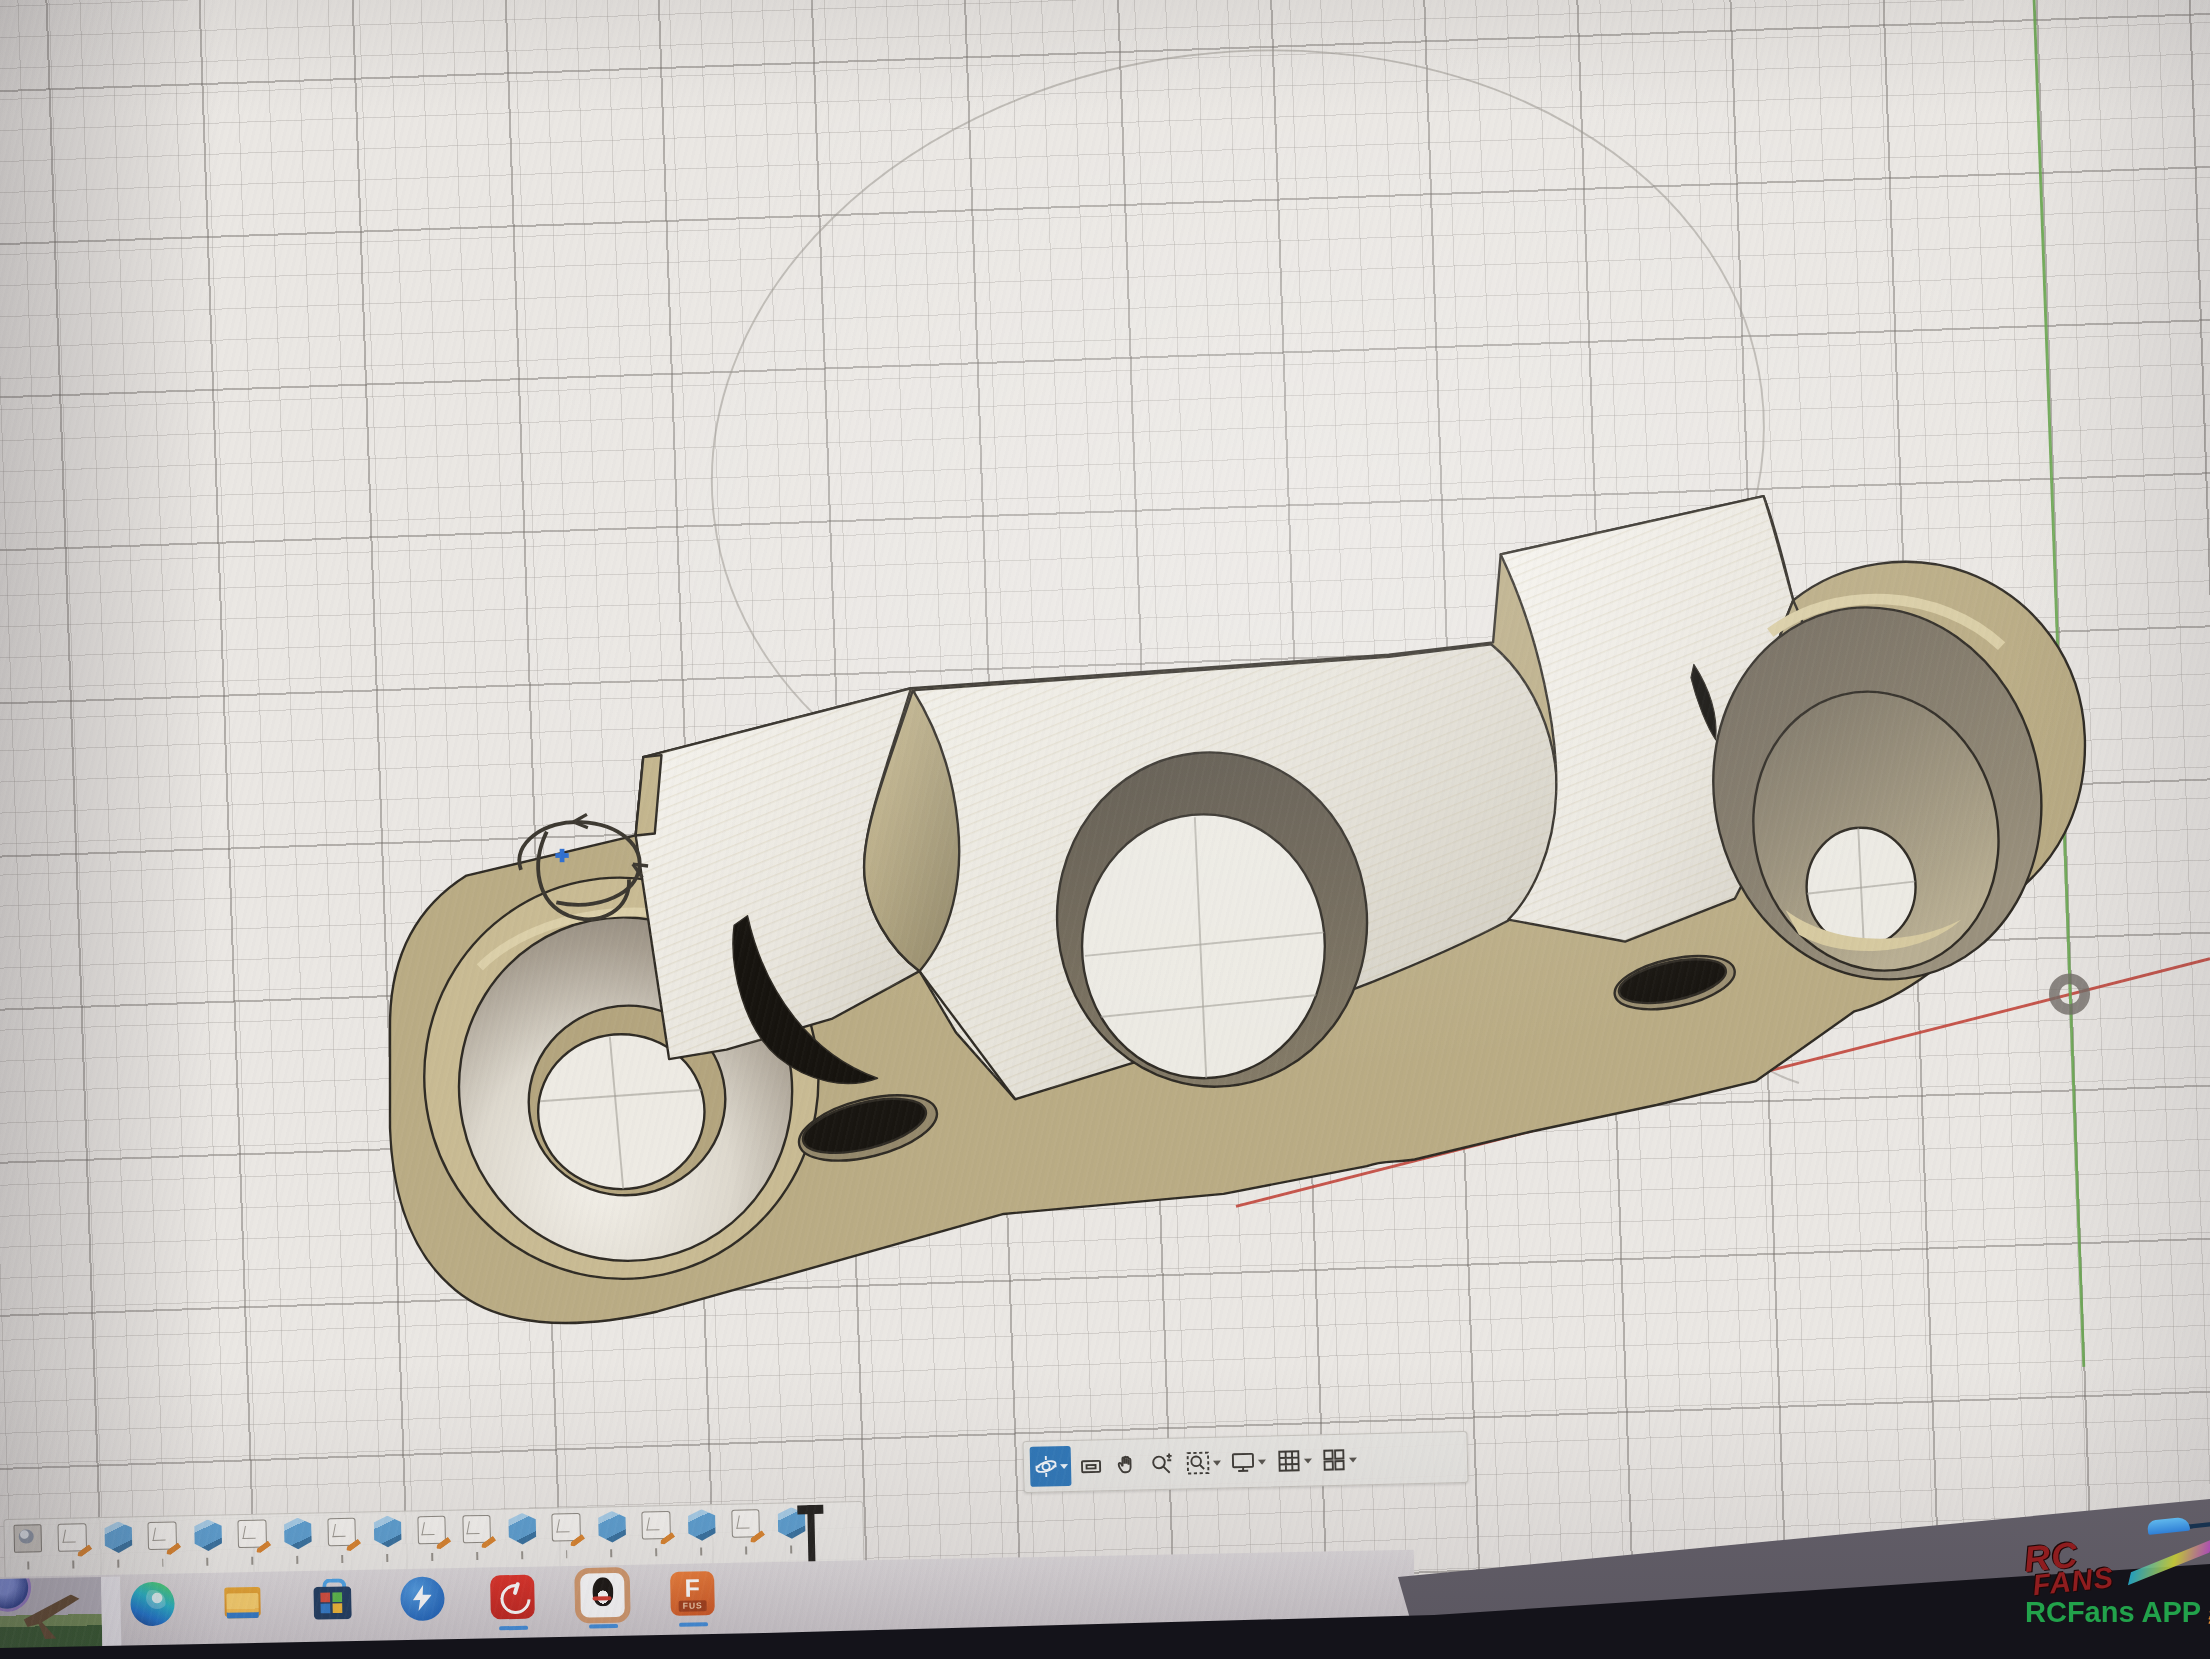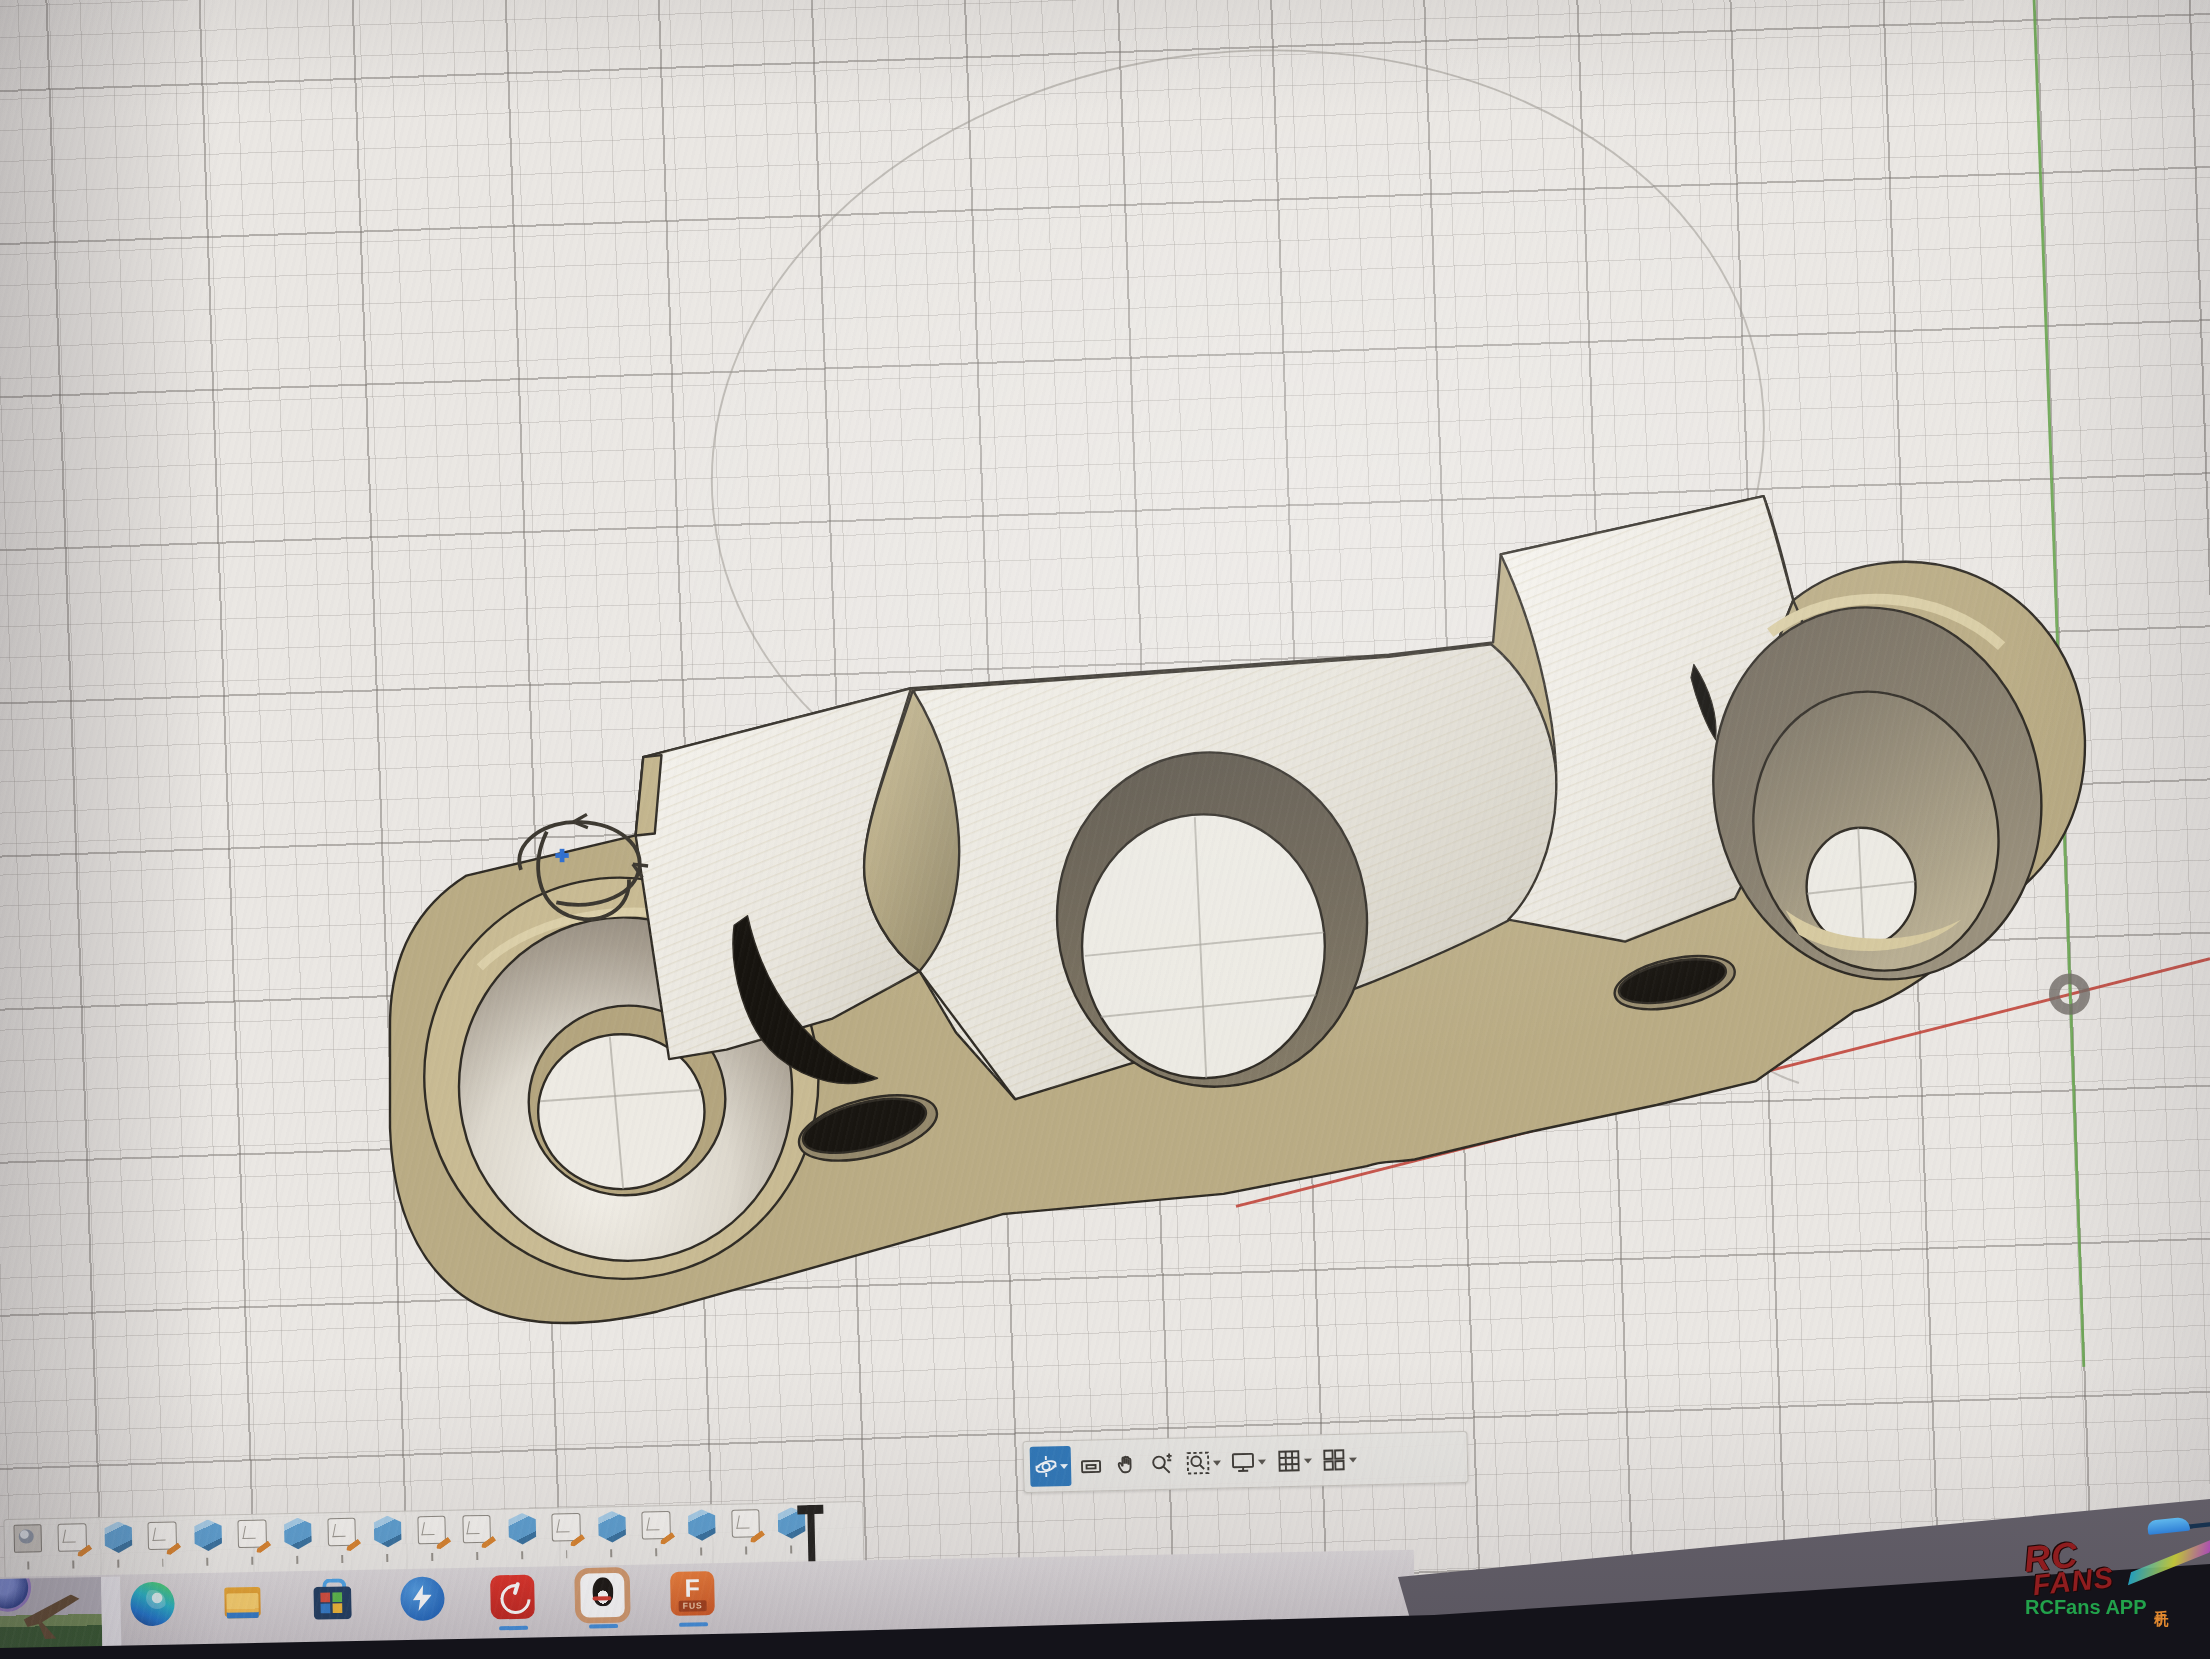--- a/index.html
+++ b/index.html
@@ -116,21 +116,21 @@
   .wm-logo{position:relative;transform:rotate(-6deg);color:#8f1d1f;font-style:italic;font-weight:900;
     line-height:.82;letter-spacing:1px;text-shadow:1px 1px 0 #1d0707,-1px -1px 0 #1d0707;}
   .wm-rc{font-size:36px;display:block;}
   .wm-fans{font-size:29px;display:block;margin-left:5.7px;}
   .wm-car{position:absolute;right:23px;top:-11.5px;width:42px;height:14.3px;border-radius:8.6px 11.5px 1.9px 1.9px;
     background:linear-gradient(180deg,#5fb7ec,#2f7fd6);box-shadow:7.6px 2.9px 0 -4.8px #17324f,29px 2.9px 0 -4.8px #17324f;}
   .wm-swoosh{position:absolute;right:1.9px;top:27px;width:88px;height:10.5px;opacity:.85;
     transform:rotate(-16deg) skewX(-35deg);
     background:linear-gradient(90deg,#27b7d8,#cfd531 55%,#b94ac2);}
   .wm-row{display:flex;align-items:flex-start;gap:4.8px;margin-top:7.6px;}
-  .wm-app{color:#22a24b;font-weight:bold;font-size:20px;white-space:nowrap;}
+  .wm-app{color:#22a24b;font-weight:bold;font-size:29px;white-space:nowrap;}
   .wm-cn{color:#e0882f;font-size:14.3px;font-weight:bold;writing-mode:vertical-rl;letter-spacing:2.9px;margin-top:1.9px;}
 </style>
 </head>
 <body>
 
 <div class="stage">
   <div class="grid"></div>
 
   <svg class="viewport" viewBox="0 0 2312 1736">
     <defs>

